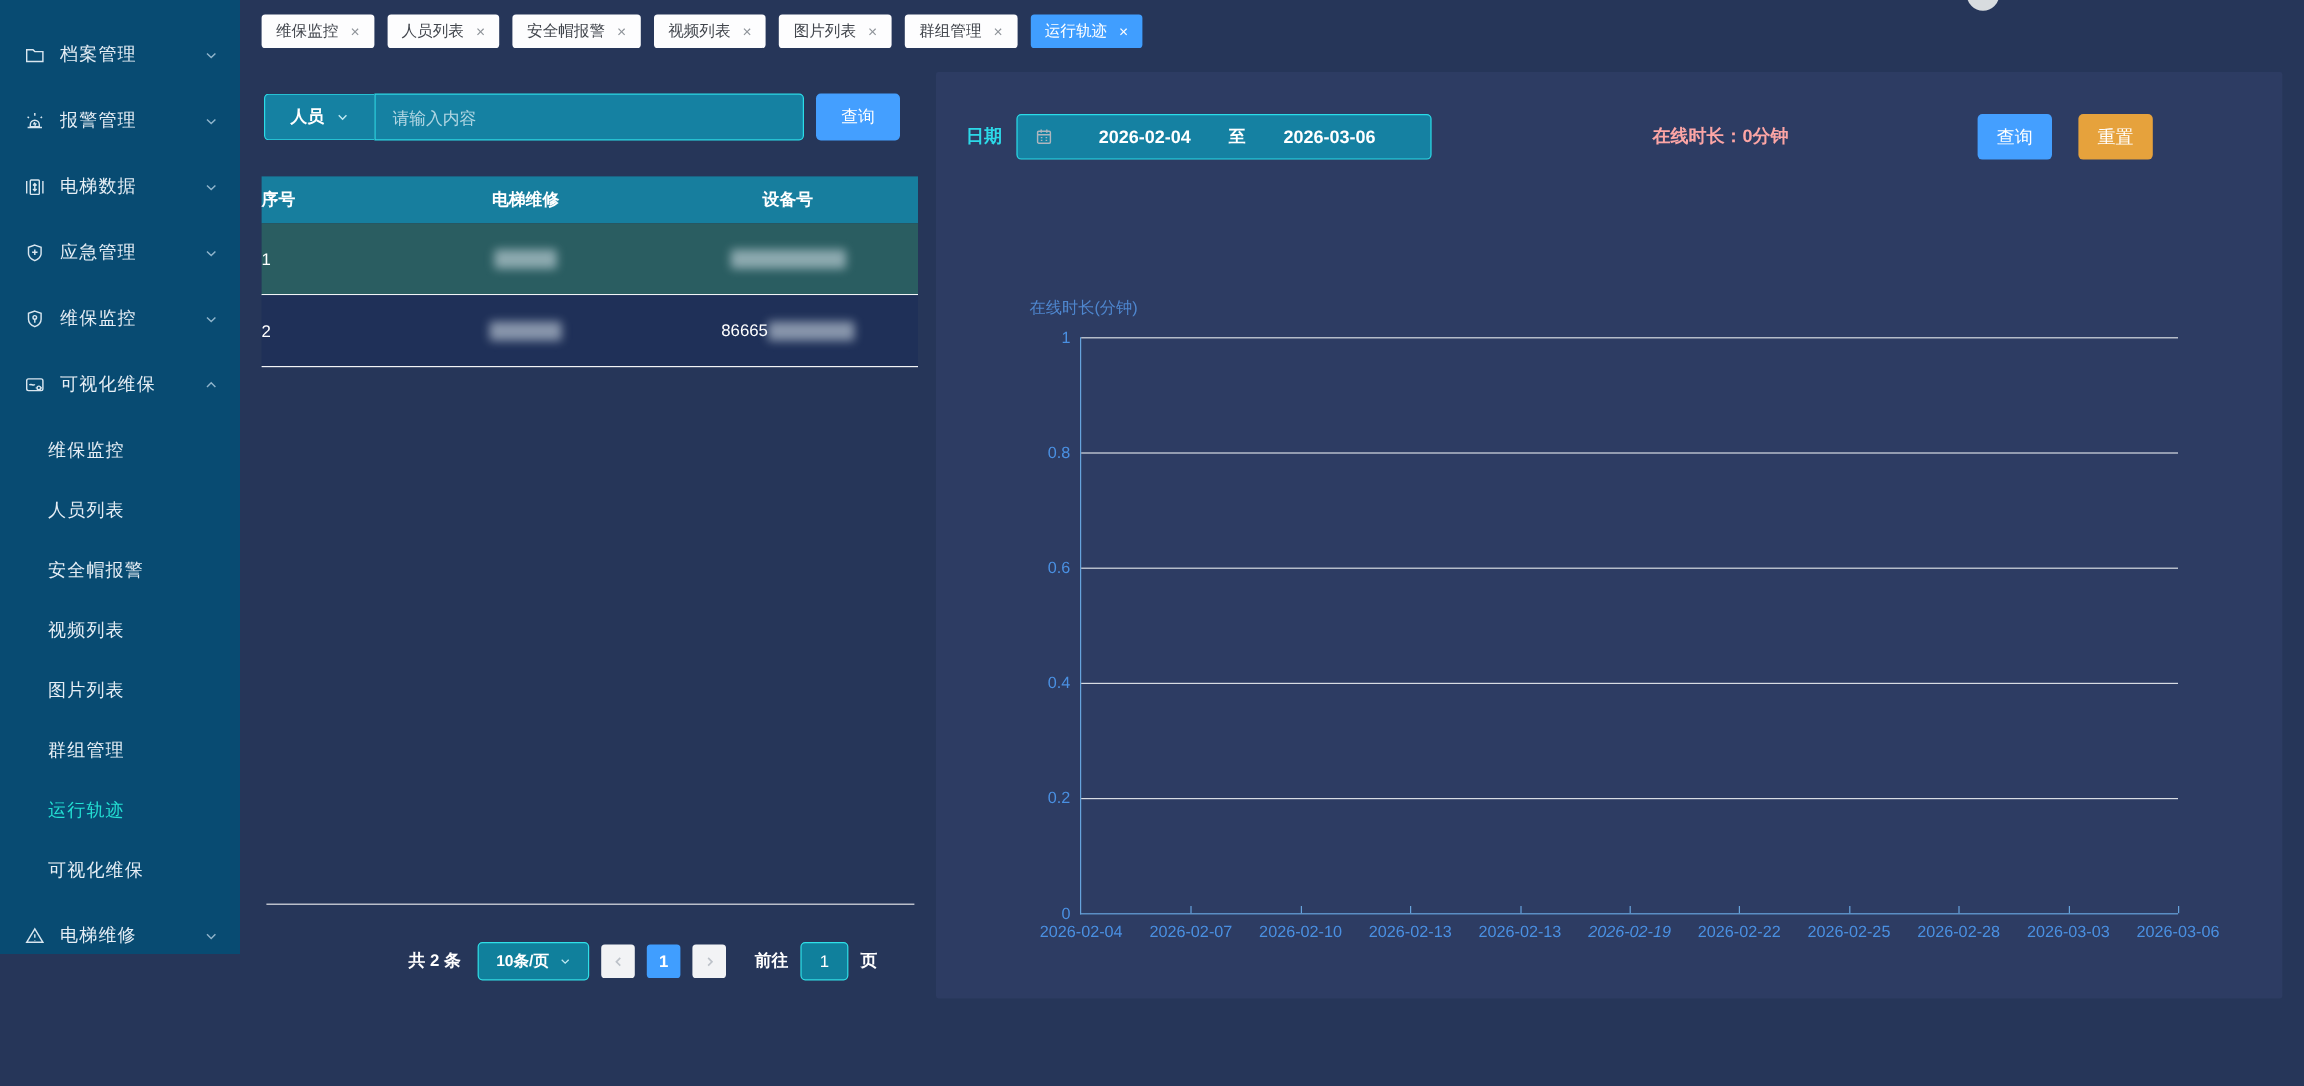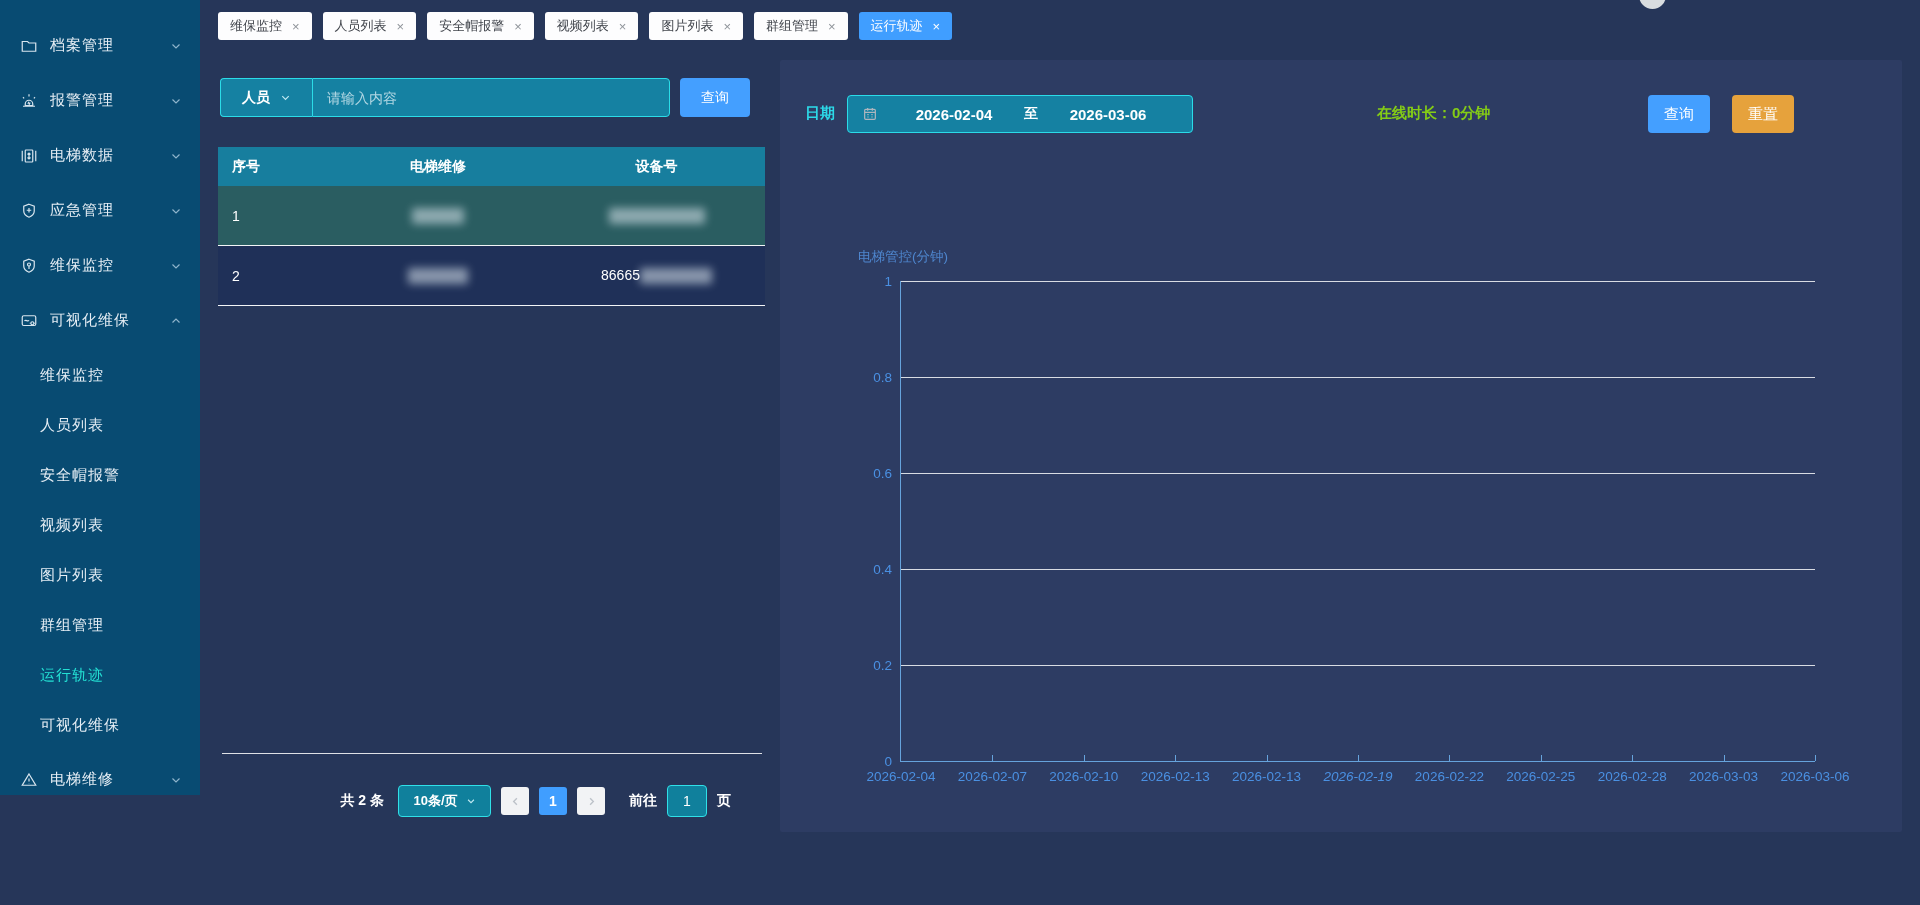--- a/index.html
+++ b/index.html
@@ -71,21 +71,21 @@
          font-family:"Liberation Sans","DejaVu Sans",sans-serif; }
   .btn-blue { background:#449FFF; }
   .btn-orange { background:#E6A23C; }
   .mid-query { position:absolute; left:680px; top:78px; width:70px; height:39px; z-index:2; }
 
   .ptable { position:absolute; left:218px; top:147px; width:547px; z-index:2; font-size:14px; }
   .t-head { display:flex; height:39px; background:#177E9E; align-items:center; font-weight:bold; }
   .t-row { display:flex; height:60px; align-items:center; border-bottom:1px solid #F2F4F6; }
   .t-row.selected { background:#2A5D61; }
   .t-row.normal { background:#1F3058; }
-  .col-seq { width:110px; padding-left:14px; }
+  .col-seq { width:110px; padding-left:0; }
   .col-name { width:220px; text-align:center; }
   .col-dev { flex:1; text-align:center; }
   .blur-chip {
     display:inline-block; vertical-align:middle; height:16px; border-radius:2px;
     background:rgba(223,233,240,.55); filter:blur(4px);
   }
 
   .list-divider { position:absolute; left:222px; top:753px; width:540px; height:1px;
                   background:rgba(255,255,255,.85); z-index:2; }
 
@@ -127,21 +127,21 @@
   .cp-label { position:absolute; left:25px; top:44px; font-size:15px; font-weight:bold; color:#2CD9E8; }
   .date-box {
     position:absolute; left:67px; top:35px; width:346px; height:38px;
     background:#1581A2; border:1px solid #2BDCE8; border-radius:4px;
     display:flex; align-items:center; padding-left:14px; cursor:pointer;
   }
   .date-box .cal { width:16px; height:16px; color:#AEB6BE; display:flex; margin-right:6px; }
   .date-box .cal svg { width:16px; height:16px; }
   .date-val { width:140px; text-align:center; font-size:15px; font-weight:bold; }
   .date-sep { font-size:14px; font-weight:bold; }
-  .online-text { position:absolute; left:597px; top:44px; font-size:15px; font-weight:bold; color:#84cc16; }
+  .online-text { position:absolute; left:597px; top:44px; font-size:15px; font-weight:bold; color:#fca5a5; }
   .cp-query { position:absolute; left:868px; top:35px; width:62px; height:38px; font-size:15px; }
   .cp-reset { position:absolute; left:952px; top:35px; width:62px; height:38px; font-size:15px; }
 
   .y-title { position:absolute; left:78px; top:188px; font-size:13.5px; color:#4E86CE; }
   .plot {
     position:absolute; left:120px; top:221px; width:915px; height:481px;
     border-left:1px solid #66A3DC; border-bottom:1px solid #66A3DC;
   }
   .gridline { position:absolute; left:0; width:100%; height:1px; background:#D8DCE3; }
   .ytick {
@@ -425,21 +425,21 @@
       <span class="date-val">2026-02-04</span>
       <span class="date-sep">至</span>
       <span class="date-val">2026-03-06</span>
     </div>
 
     <span class="online-text">在线时长：0分钟</span>
 
     <button class="btn btn-blue cp-query">查询</button>
     <button class="btn btn-orange cp-reset">重置</button>
 
-    <span class="y-title">电梯管控(分钟)</span>
+    <span class="y-title">在线时长(分钟)</span>
 
     <div class="plot">
 
       <div class="gridline" style="top:0;"></div>
       <div class="gridline" style="top:20%;"></div>
       <div class="gridline" style="top:40%;"></div>
       <div class="gridline" style="top:60%;"></div>
       <div class="gridline" style="top:80%;"></div>
 
       <span class="ytick" style="top:0;">1</span>

